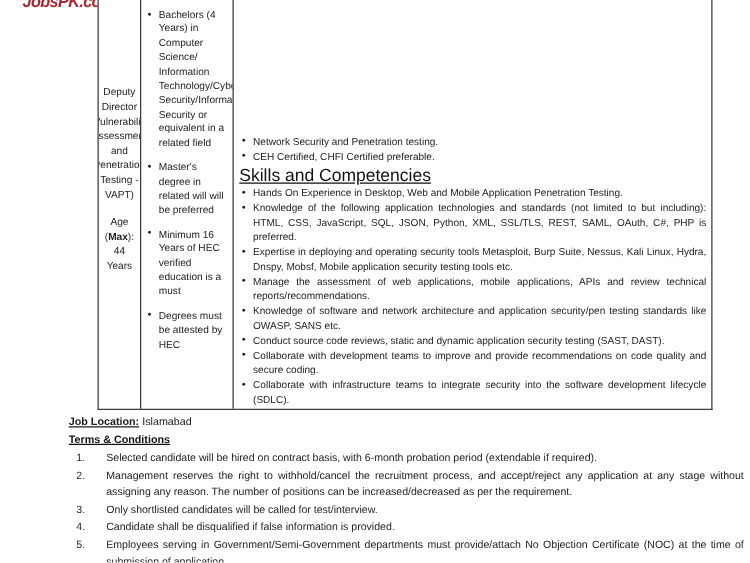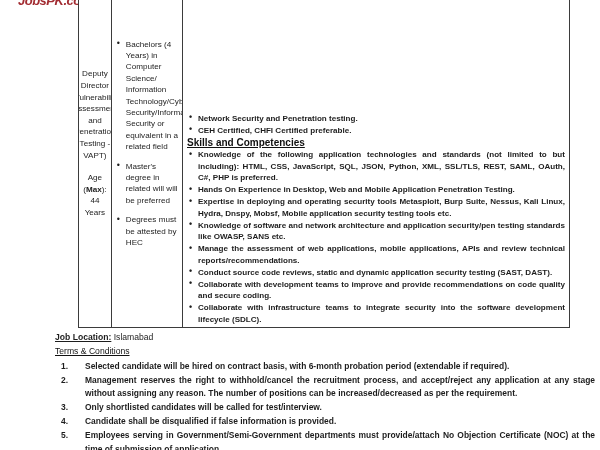--- a/index.html
+++ b/index.html
@@ -111,27 +111,26 @@
     font-size: 9px;
     color: #1d1d1d;
   }
 
   ul.bul-exp > li {
     margin-bottom: 0.5px;
     padding-left: 11px;
     text-align: justify;
     line-height: 11.5px;
     font-size: 8.05px;
-    font-weight: bold;
   }
   ul.bul-exp > li:before { left: 2px; }
 
   .sub-head {
-    font-size: 10px;
-    font-weight: bold;
+    font-size: 14px;
+    font-weight: normal;
     text-decoration: underline;
     margin: 1px 0 1px 0;
     color: #111;
   }
 
   
   .bottom {
     position: absolute;
     left: 55px; top: 331px;
     width: 540px;
@@ -142,41 +141,40 @@
     color: #1d1d1d;
     margin-bottom: 1px;
   }
   .joblocation .lbl {
     font-weight: bold;
     text-decoration: underline;
     text-align: center;
   }
   .tc-head {
     font-size: 8.6px;
-    font-weight: normal;
+    font-weight: bold;
     text-decoration: underline;
     line-height: 13px;
     margin-bottom: 2px;
     color: #111;
   }
   ol.terms {
     list-style: none;
     margin: 0; padding: 0;
     counter-reset: t;
   }
   ol.terms > li {
     counter-increment: t;
     position: relative;
     padding-left: 30px;
     font-size: 8.45px;
     line-height: 13.1px;
     color: #1d1d1d;
     text-align: justify;
     margin-bottom: 1px;
-    font-weight: bold;
   }
   ol.terms > li:before {
     content: counter(t) ".";
     position: absolute;
     left: 6px; top: 0;
     font-size: 8.45px;
     color: #1d1d1d;
   }
   ol.terms > li.nojust { text-align: left; }
 </style>
@@ -191,36 +189,37 @@
 
     <div class="col col-title">
       <div class="title-text">Deputy Director (Vulnerability Assessment and Penetration Testing - VAPT)</div>
       <div class="title-age"><span>Age (</span><b>Max</b><span>): 44 Years</span></div>
     </div>
 
     <div class="col col-edu">
       <ul class="bul">
         <li>Bachelors (4 Years) in Computer Science/ Information Technology/Cyber Security/Information Security or equivalent in a related field</li>
         <li>Master's degree in related will will be preferred</li>
+        <li>Minimum 16 Years of HEC verified education is a must</li>
         <li>Degrees must be attested by HEC</li>
       </ul>
     </div>
 
     <div class="col col-exp">
       <ul class="bul bul-exp">
         <li>Network Security and Penetration testing.</li>
         <li>CEH Certified, CHFI Certified preferable.</li>
       </ul>
       <div class="sub-head">Skills and Competencies</div>
       <ul class="bul bul-exp">
+        <li>Hands On Experience in Desktop, Web and Mobile Application Penetration Testing.</li>
         <li>Knowledge of the following application technologies and standards (not limited to but including): HTML, CSS, JavaScript, SQL, JSON, Python, XML, SSL/TLS, REST, SAML, OAuth, C#, PHP is preferred.</li>
-        <li>Hands On Experience in Desktop, Web and Mobile Application Penetration Testing.</li>
         <li>Expertise in deploying and operating security tools Metasploit, Burp Suite, Nessus, Kali Linux, Hydra, Dnspy, Mobsf, Mobile application security testing tools etc.</li>
+        <li>Manage the assessment of web applications, mobile applications, APIs and review technical reports/recommendations.</li>
         <li>Knowledge of software and network architecture and application security/pen testing standards like OWASP, SANS etc.</li>
-        <li>Manage the assessment of web applications, mobile applications, APIs and review technical reports/recommendations.</li>
         <li>Conduct source code reviews, static and dynamic application security testing (SAST, DAST).</li>
         <li>Collaborate with development teams to improve and provide recommendations on code quality and secure coding.</li>
         <li>Collaborate with infrastructure teams to integrate security into the software development lifecycle (SDLC).</li>
       </ul>
     </div>
   </div>
 
   <div class="bottom">
     <div class="joblocation"><span class="lbl">Job Location:</span> <span>Islamabad</span></div>
     <div class="tc-head">Terms &amp; Conditions</div>

